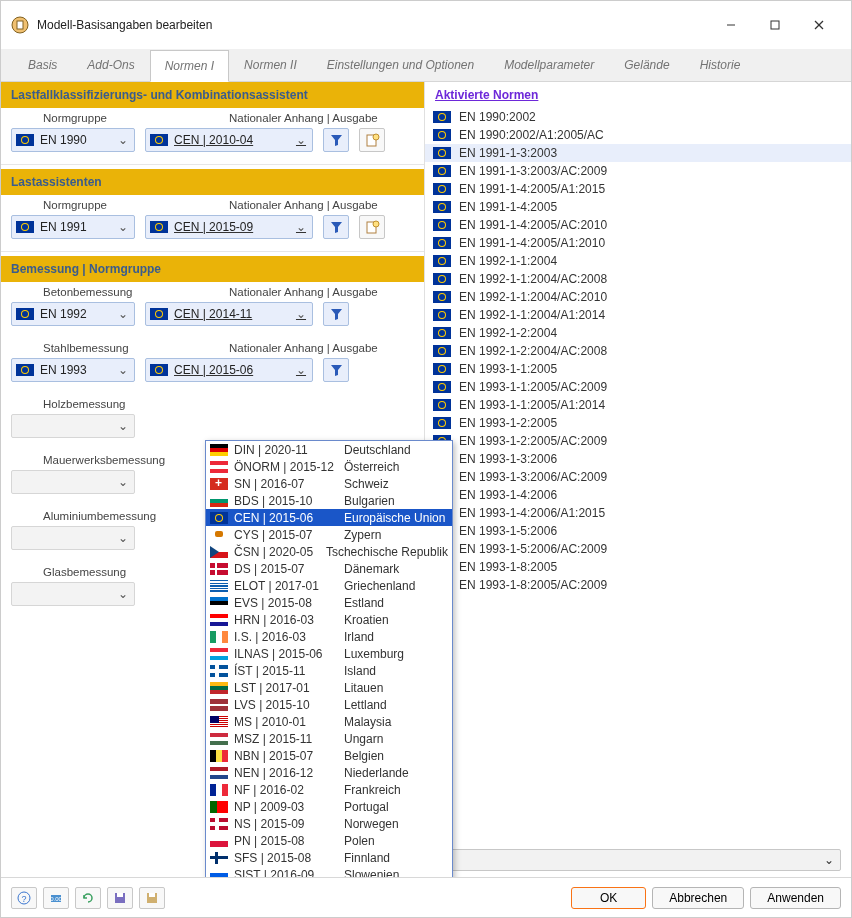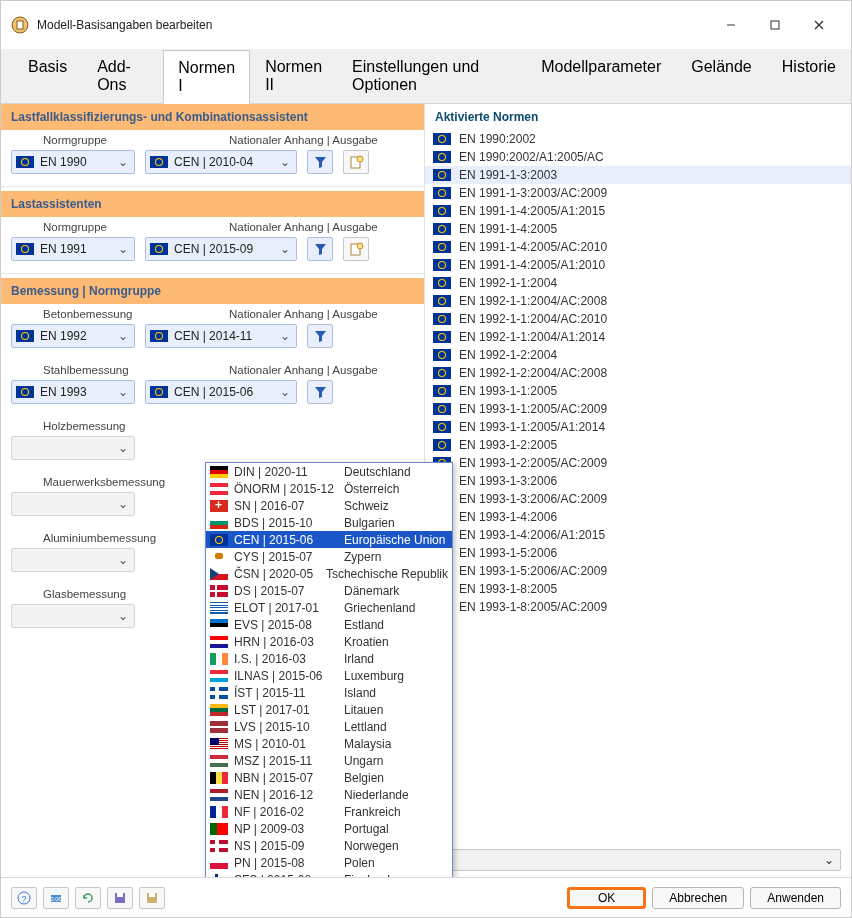--- a/index.html
+++ b/index.html
@@ -4,61 +4,61 @@
 <style>
 * { box-sizing: border-box; font-family: 'Segoe UI', Tahoma, sans-serif; }
 body { margin: 0; background: #fff; font-size: 12px; color: #333; }
 .window { width: 852px; height: 918px; border: 1px solid #ccc; display: flex; flex-direction: column; background: #fff; }
 .titlebar { display: flex; align-items: center; padding: 24px 10px; height: 36px; }
 .titlebar .app-icon { width: 18px; height: 18px; margin-right: 8px; }
 .titlebar .title { flex: 1; font-size: 12px; color: #222; }
 .titlebar .win-btns { display: flex; gap: 0; }
 .titlebar .win-btn { width: 44px; height: 28px; display: flex; align-items: center; justify-content: center; color: #333; }
 .tabs { display: flex; border-bottom: 1px solid #d6d6d6; background: #f0f0f0; padding-left: 12px; gap: 0; }
-.tab { padding: 8px 14px; font-size: 16px; color: #000000; border: 1px solid transparent; cursor: pointer; }
+.tab { padding: 8px 14px; font-size: 12px; color: #737373; border: 1px solid transparent; cursor: pointer; font-style: italic; }
 .tab.active { background: #fff; border: 1px solid #c8c8c8; border-bottom: 1px solid #fff; position: relative; top: 1px; }
 .content { display: flex; flex: 1; overflow: hidden; }
 .left-col { width: 424px; border-right: 1px solid #e0e0e0; padding: 0 0 6px 0; overflow: visible; position: relative; }
 .right-col { flex: 1; padding: 0; overflow: auto; }
-.section-header { font-weight: 600; color: #3a5c8c; padding: 6px 10px; font-size: 12px; background: #fdba74; }
+.section-header { font-weight: 600; color: #3a5c8c; padding: 6px 10px; font-size: 12px; background: #eab308; }
 .subheader-row { display: flex; padding: 4px 10px 2px; gap: 10px; }
 .subheader-row .lbl { font-size: 11.5px; color: #444; }
 .subheader-row .c1 { width: 176px; margin-left: 32px; }
 .subheader-row .c2 { flex: 1; }
 .ctl-row { display: flex; padding: 2px 10px 12px; gap: 10px; align-items: center; }
 .combo { display: flex; align-items: center; border: 1px solid #a9bfe0; background: #e8eefb; height: 24px; border-radius: 2px; padding: 0 4px; cursor: pointer; }
 .combo .flag { width: 18px; height: 12px; margin-right: 6px; flex-shrink: 0; }
 .combo .txt { flex: 1; font-size: 12px; color: #222; white-space: nowrap; overflow: hidden; }
 .combo .chev { width: 14px; text-align: center; color: #555; }
 .combo.disabled { background: #f3f3f3; border-color: #d6d6d6; }
 .combo.disabled .txt { color: #aaa; }
 .c1w { width: 124px; }
-.c2w { width: 152px; }
+.c2w { width: 168px; text-decoration: underline; }
 .icon-btn { width: 26px; height: 24px; border: 1px solid #a9bfe0; background: #e8eefb; display: flex; align-items: center; justify-content: center; border-radius: 2px; cursor: pointer; }
 .icon-btn.light { background: #f8f8f8; border-color: #c7c7c7; }
 .funnel { width: 13px; height: 13px; }
 .newdoc { width: 15px; height: 15px; }
 .lbl-disabled { color: #aaa; }
 .divider { border-top: 1px solid #e6e6e6; margin: 0 0 4px; }
-.right-section-header { font-weight: 600; color: #0c4a6e; padding: 6px 10px; font-size: 12px; }
+.right-section-header { font-weight: 600; color: #6d28d9; padding: 6px 10px; font-size: 12px; text-decoration: underline; }
 .norm-row { display: flex; align-items: center; padding: 1px 8px; gap: 8px; font-size: 12px; height: 18px; }
 .norm-row.sel { background: #e8eefb; justify-content: center; }
 .norm-row .flag { width: 18px; height: 12px; flex-shrink: 0; }
 .norm-row .nm { flex: 1; }
 .dropdown { position: absolute; left: 204px; top: 358px; width: 248px; border: 1px solid #6a8acc; background: #fff; z-index: 1000; max-height: 560px; overflow: visible; box-shadow: 2px 2px 6px rgba(0,0,0,0.25); }
 .dd-row { display: flex; align-items: center; padding: 1px 4px; gap: 6px; font-size: 12px; height: 17px; cursor: pointer; }
 .dd-row.sel { background: #1a56c8; color: #fff; }
 .dd-row .flag { width: 18px; height: 12px; flex-shrink: 0; }
 .dd-row .code { width: 104px; }
 .dd-row .ctry { flex: 1; white-space: nowrap; }
 .footer { border-top: 1px solid #d8d8d8; display: flex; align-items: center; padding: 6px 10px; gap: 6px; height: 40px; }
 .footer .tbtn { width: 26px; height: 22px; border: 1px solid #c8c8c8; background: #f8f8f8; display: flex; align-items: center; justify-content: center; border-radius: 2px; cursor: pointer; }
 .footer .spacer { flex: 1; }
 .footer .pbtn { height: 22px; padding: 0 16px; border: 1px solid #b5b5b5; background: #f8f8f8; border-radius: 3px; font-size: 12px; cursor: pointer; }
-.footer .pbtn.primary { border: 3px solid #f97316; padding: 0 28px; }
+.footer .pbtn.primary { border: 1px solid #f97316; padding: 0 28px; }
 .right-bottom { margin-top: auto; padding: 6px 10px; }
 .right-combo-wide { border: 1px solid #c7c7c7; background: #f2f2f2; height: 22px; display: flex; align-items: center; padding: 0 6px; border-radius: 2px; }
 .eu-flag { background: #003399; position: relative; }
 .eu-flag::after { content: ''; position: absolute; left: 5px; top: 2px; width: 8px; height: 8px; border-radius: 50%; box-shadow: inset 0 0 0 1px #ffcc00; }
 .de-flag { background: linear-gradient(#000 33%, #dd0000 33% 66%, #ffce00 66%); }
 .at-flag { background: linear-gradient(#ed2939 33%, #fff 33% 66%, #ed2939 66%); }
 .ch-flag { background: #d52b1e; position: relative; }
 .ch-flag::after{content:'+';color:#fff;position:absolute;left:5px;top:-2px;font-weight:bold;font-size:12px;}
 .bg-flag { background: linear-gradient(#fff 33%, #00966e 33% 66%, #d62612 66%); }
 .gb-flag { background: #012169; position:relative; overflow:hidden;}

